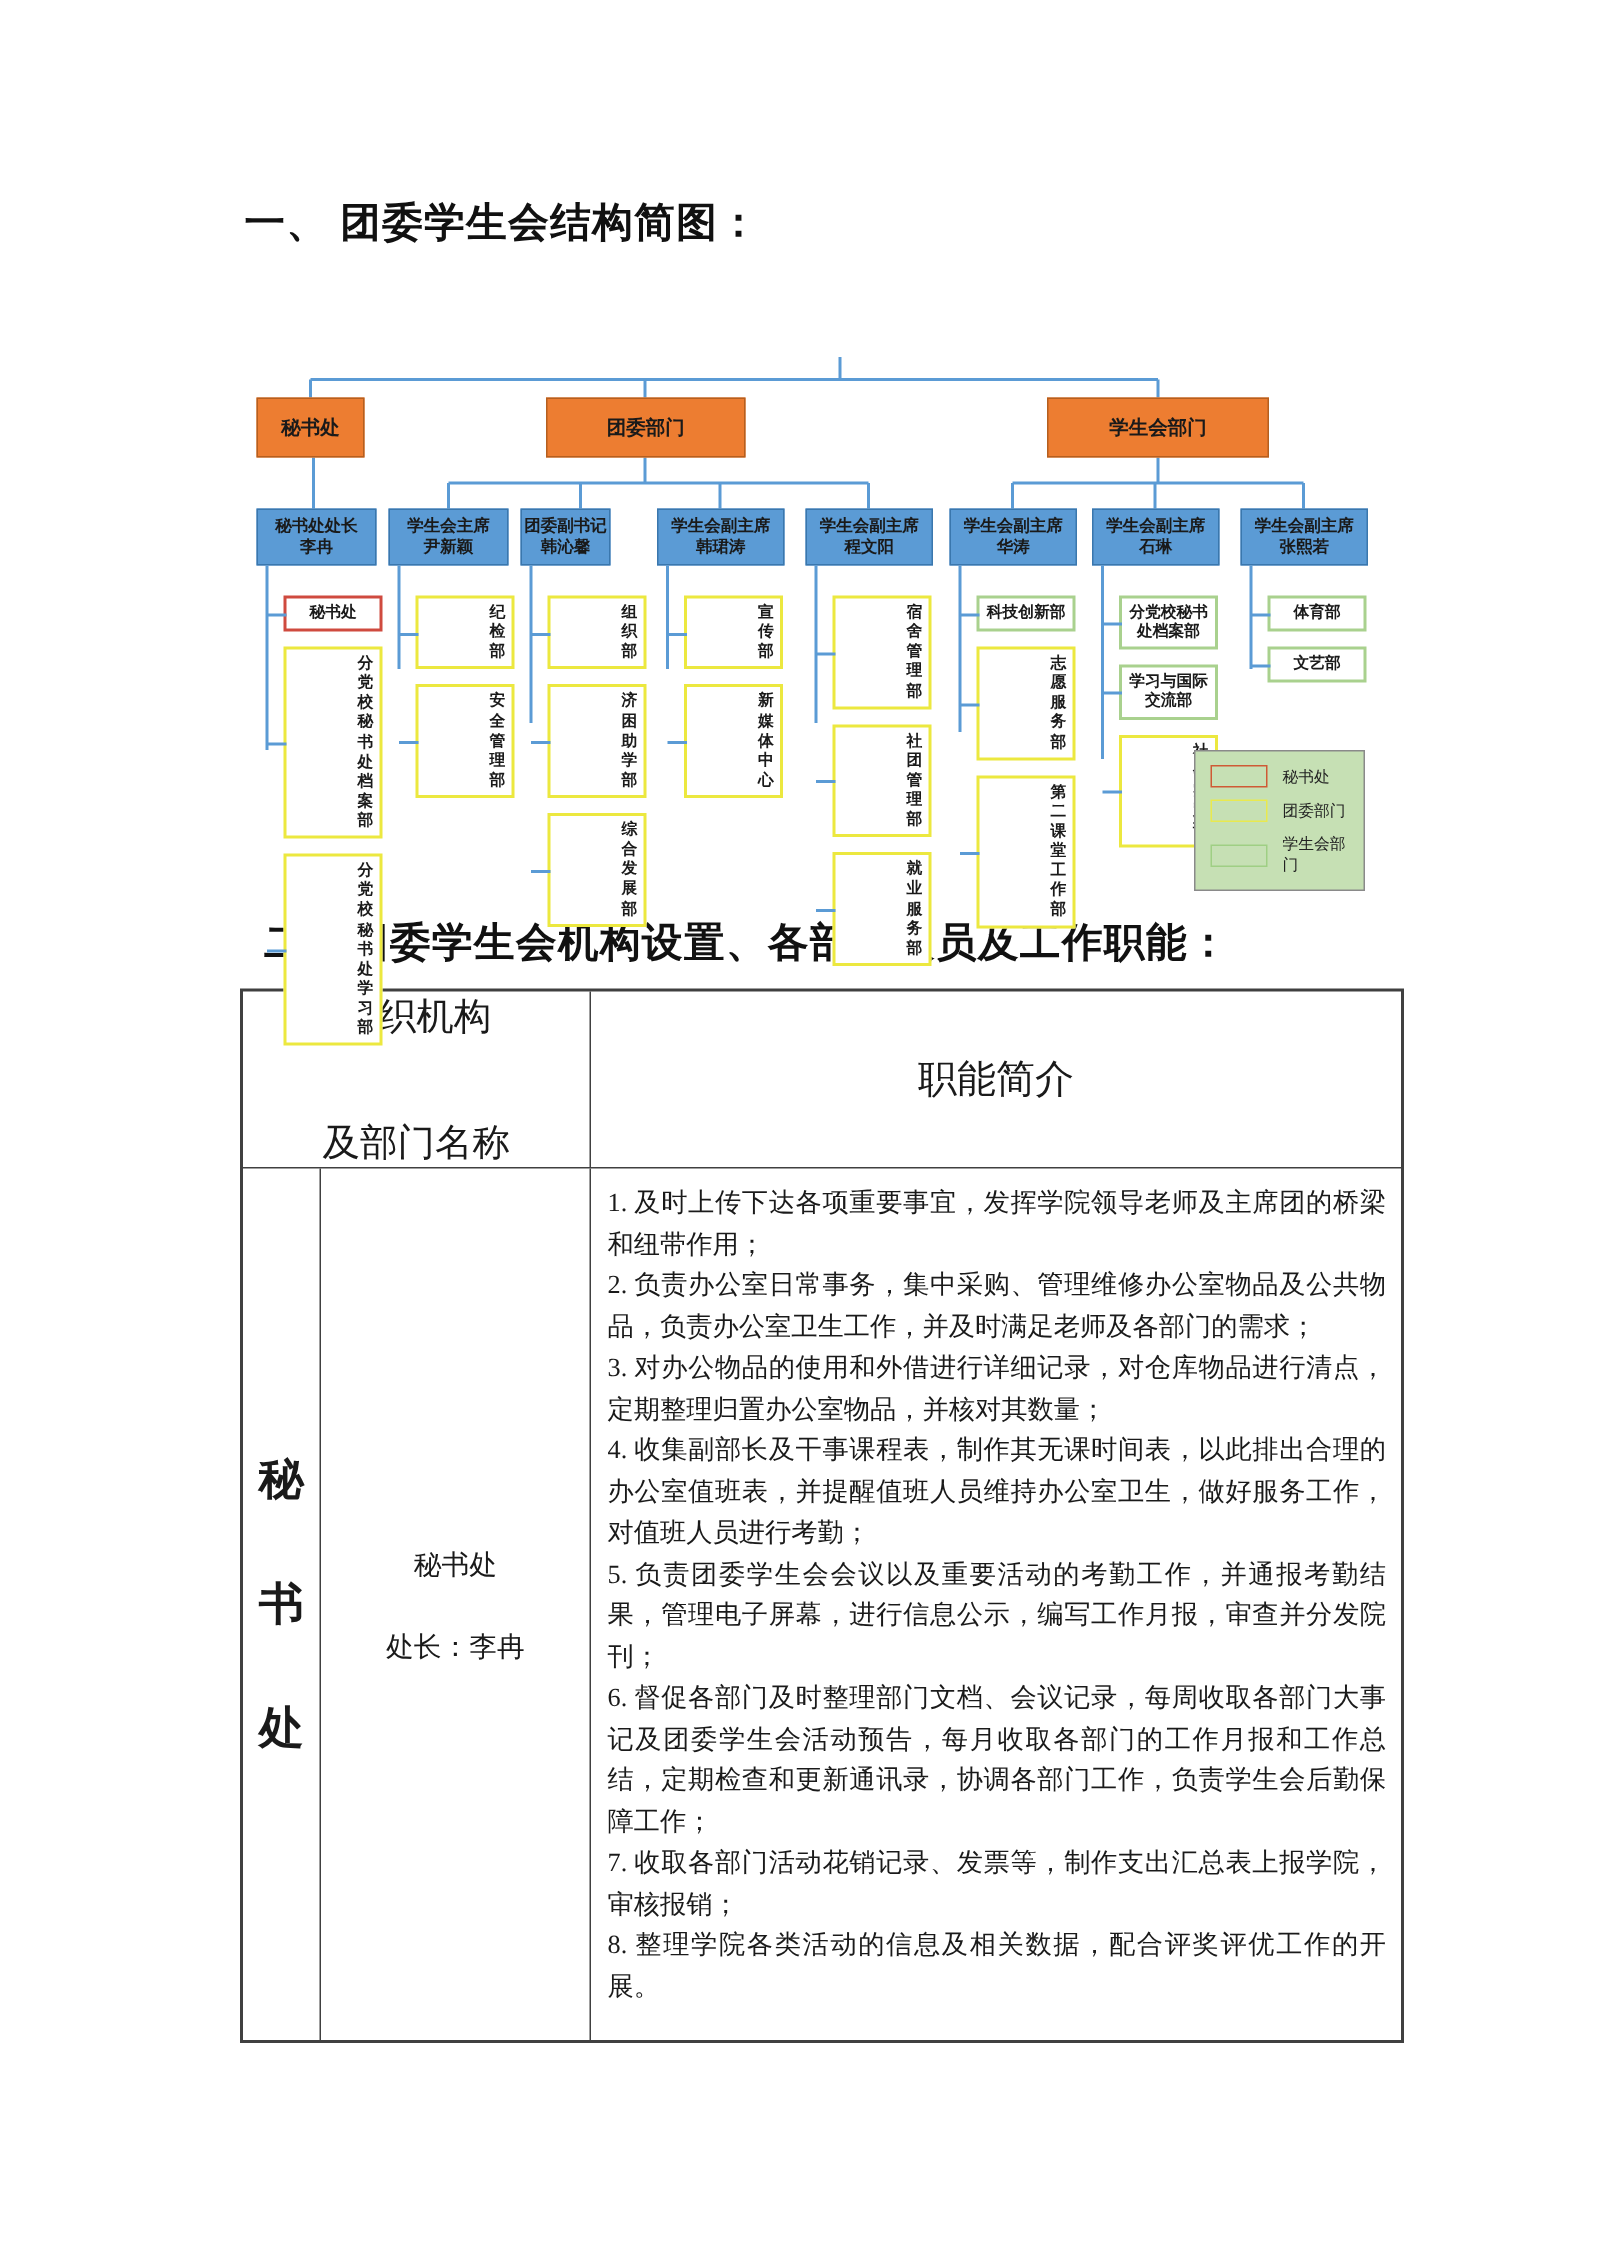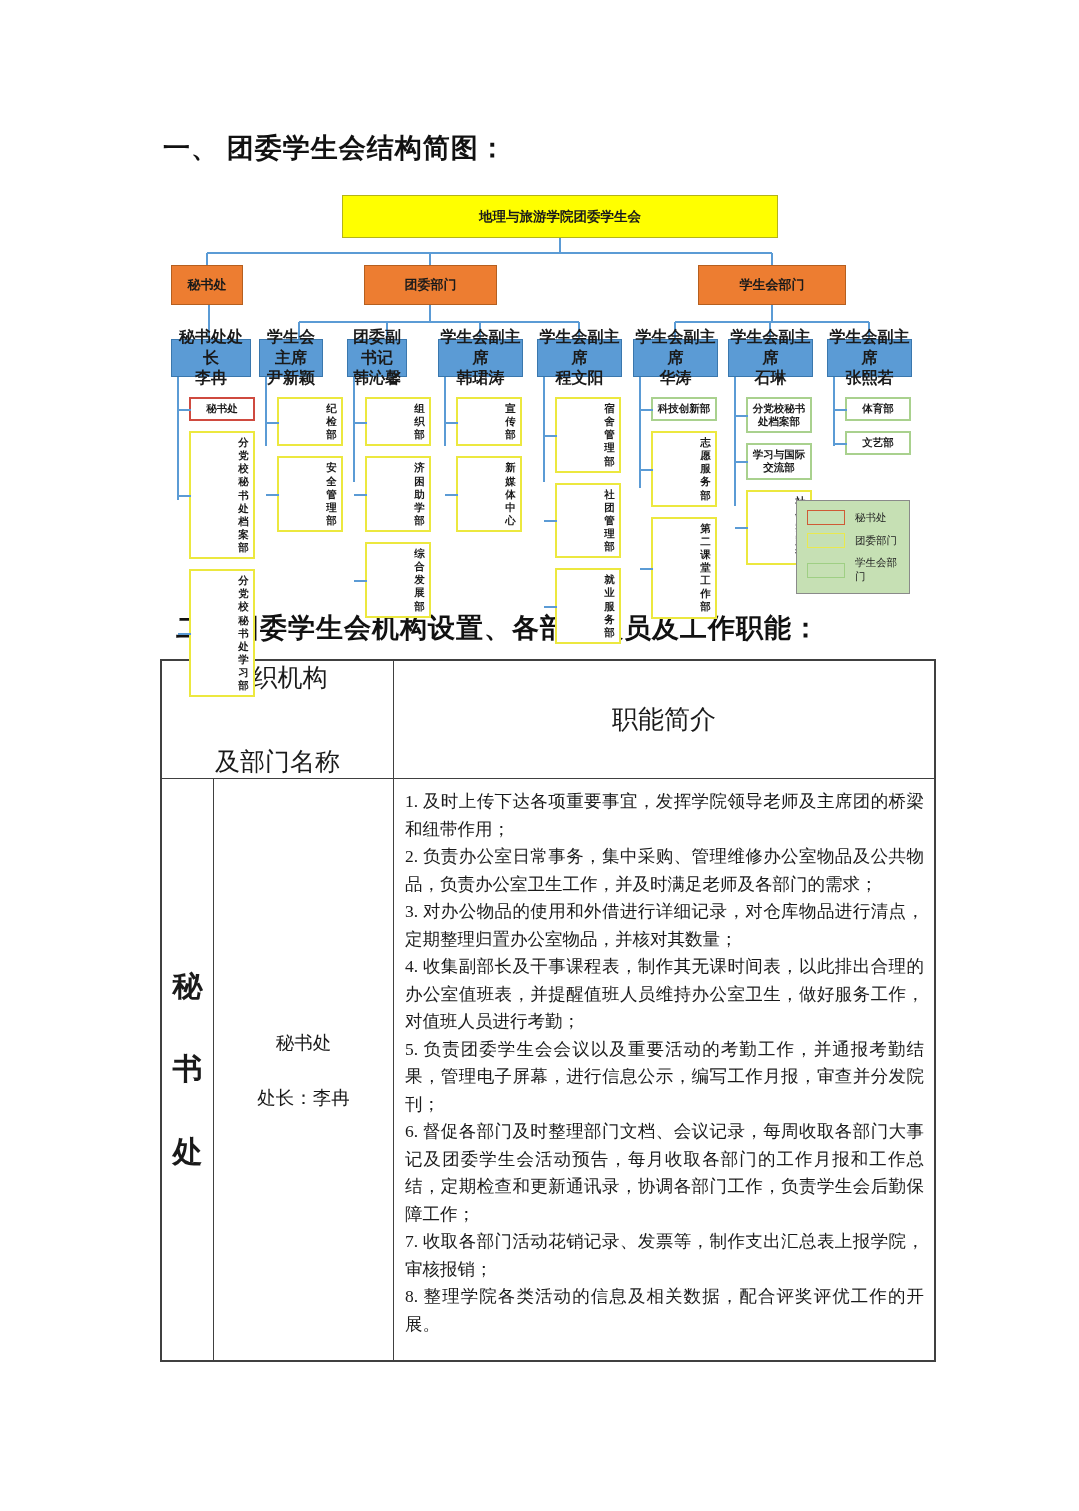--- a/index.html
+++ b/index.html
@@ -28,21 +28,21 @@
     font-weight:bold; font-size:13.5px;
   }
   .branch {
     top:73px; height:40px;
     background:#ed7d31; border:1.5px solid #b55f1f;
     font-weight:bold; font-size:13px;
   }
   .leader {
     top:147px; height:38px; line-height:1.3;
     background:#5b9bd5; border:1.5px solid #3a77ad;
-    font-weight:bold; font-size:16px;
+    font-weight:bold; font-size:11px;
   }
   .dept-col { position:absolute; top:205px; display:flex; flex-direction:column; gap:10px; }
   .vline { position:absolute; left:0; top:-20px; width:2px; background:#5b9bd5; }
   .dept {
     position:relative; margin-left:12px; width:66px; min-height:24px;
     background:#fff; display:flex; align-items:center; justify-content:center;
     text-align:center; font-weight:bold; font-size:10.5px; line-height:1.25; padding:3px 1px;
   }
   .dept::before { content:""; position:absolute; left:-13px; top:50%; width:13px; height:2px; background:#5b9bd5; }
   .d-red    { border:2px solid #cf4a3f; }
@@ -106,31 +106,30 @@
           <path d="M320,130 L320,147"></path>
           <path d="M419,130 L419,147"></path>
         <path d="M612,113 L612,130"></path>
           <path d="M515,130 L709,130"></path>
         <path d="M515,130 L515,147"></path>
           <path d="M610,130 L610,147"></path>
           <path d="M709,130 L709,147"></path>
       </g>
     </svg>
 
-    <div class="obox root">地理与旅游学院团委学生会</div>
 
     <div class="obox branch" style="left:11px;width:72px">秘书处</div>
     <div class="obox branch" style="left:204px;width:133px">团委部门</div>
     <div class="obox branch" style="left:538px;width:148px">学生会部门</div>
 
     <div class="obox leader" style="left:11px;width:80px">
       <span>秘书处处长</span>
       <span>李冉</span>
     </div>
-    <div class="obox leader" style="left:99px;width:64px">
+    <div class="obox leader" style="left:99px;width:80px">
       <span>学生会主席</span>
       <span>尹新颖</span>
     </div>
     <div class="obox leader" style="left:187px;width:60px">
       <span>团委副书记</span>
       <span>韩沁馨</span>
     </div>
     <div class="obox leader" style="left:278px;width:85px">
       <span>学生会副主席</span>
       <span>韩珺涛</span>

